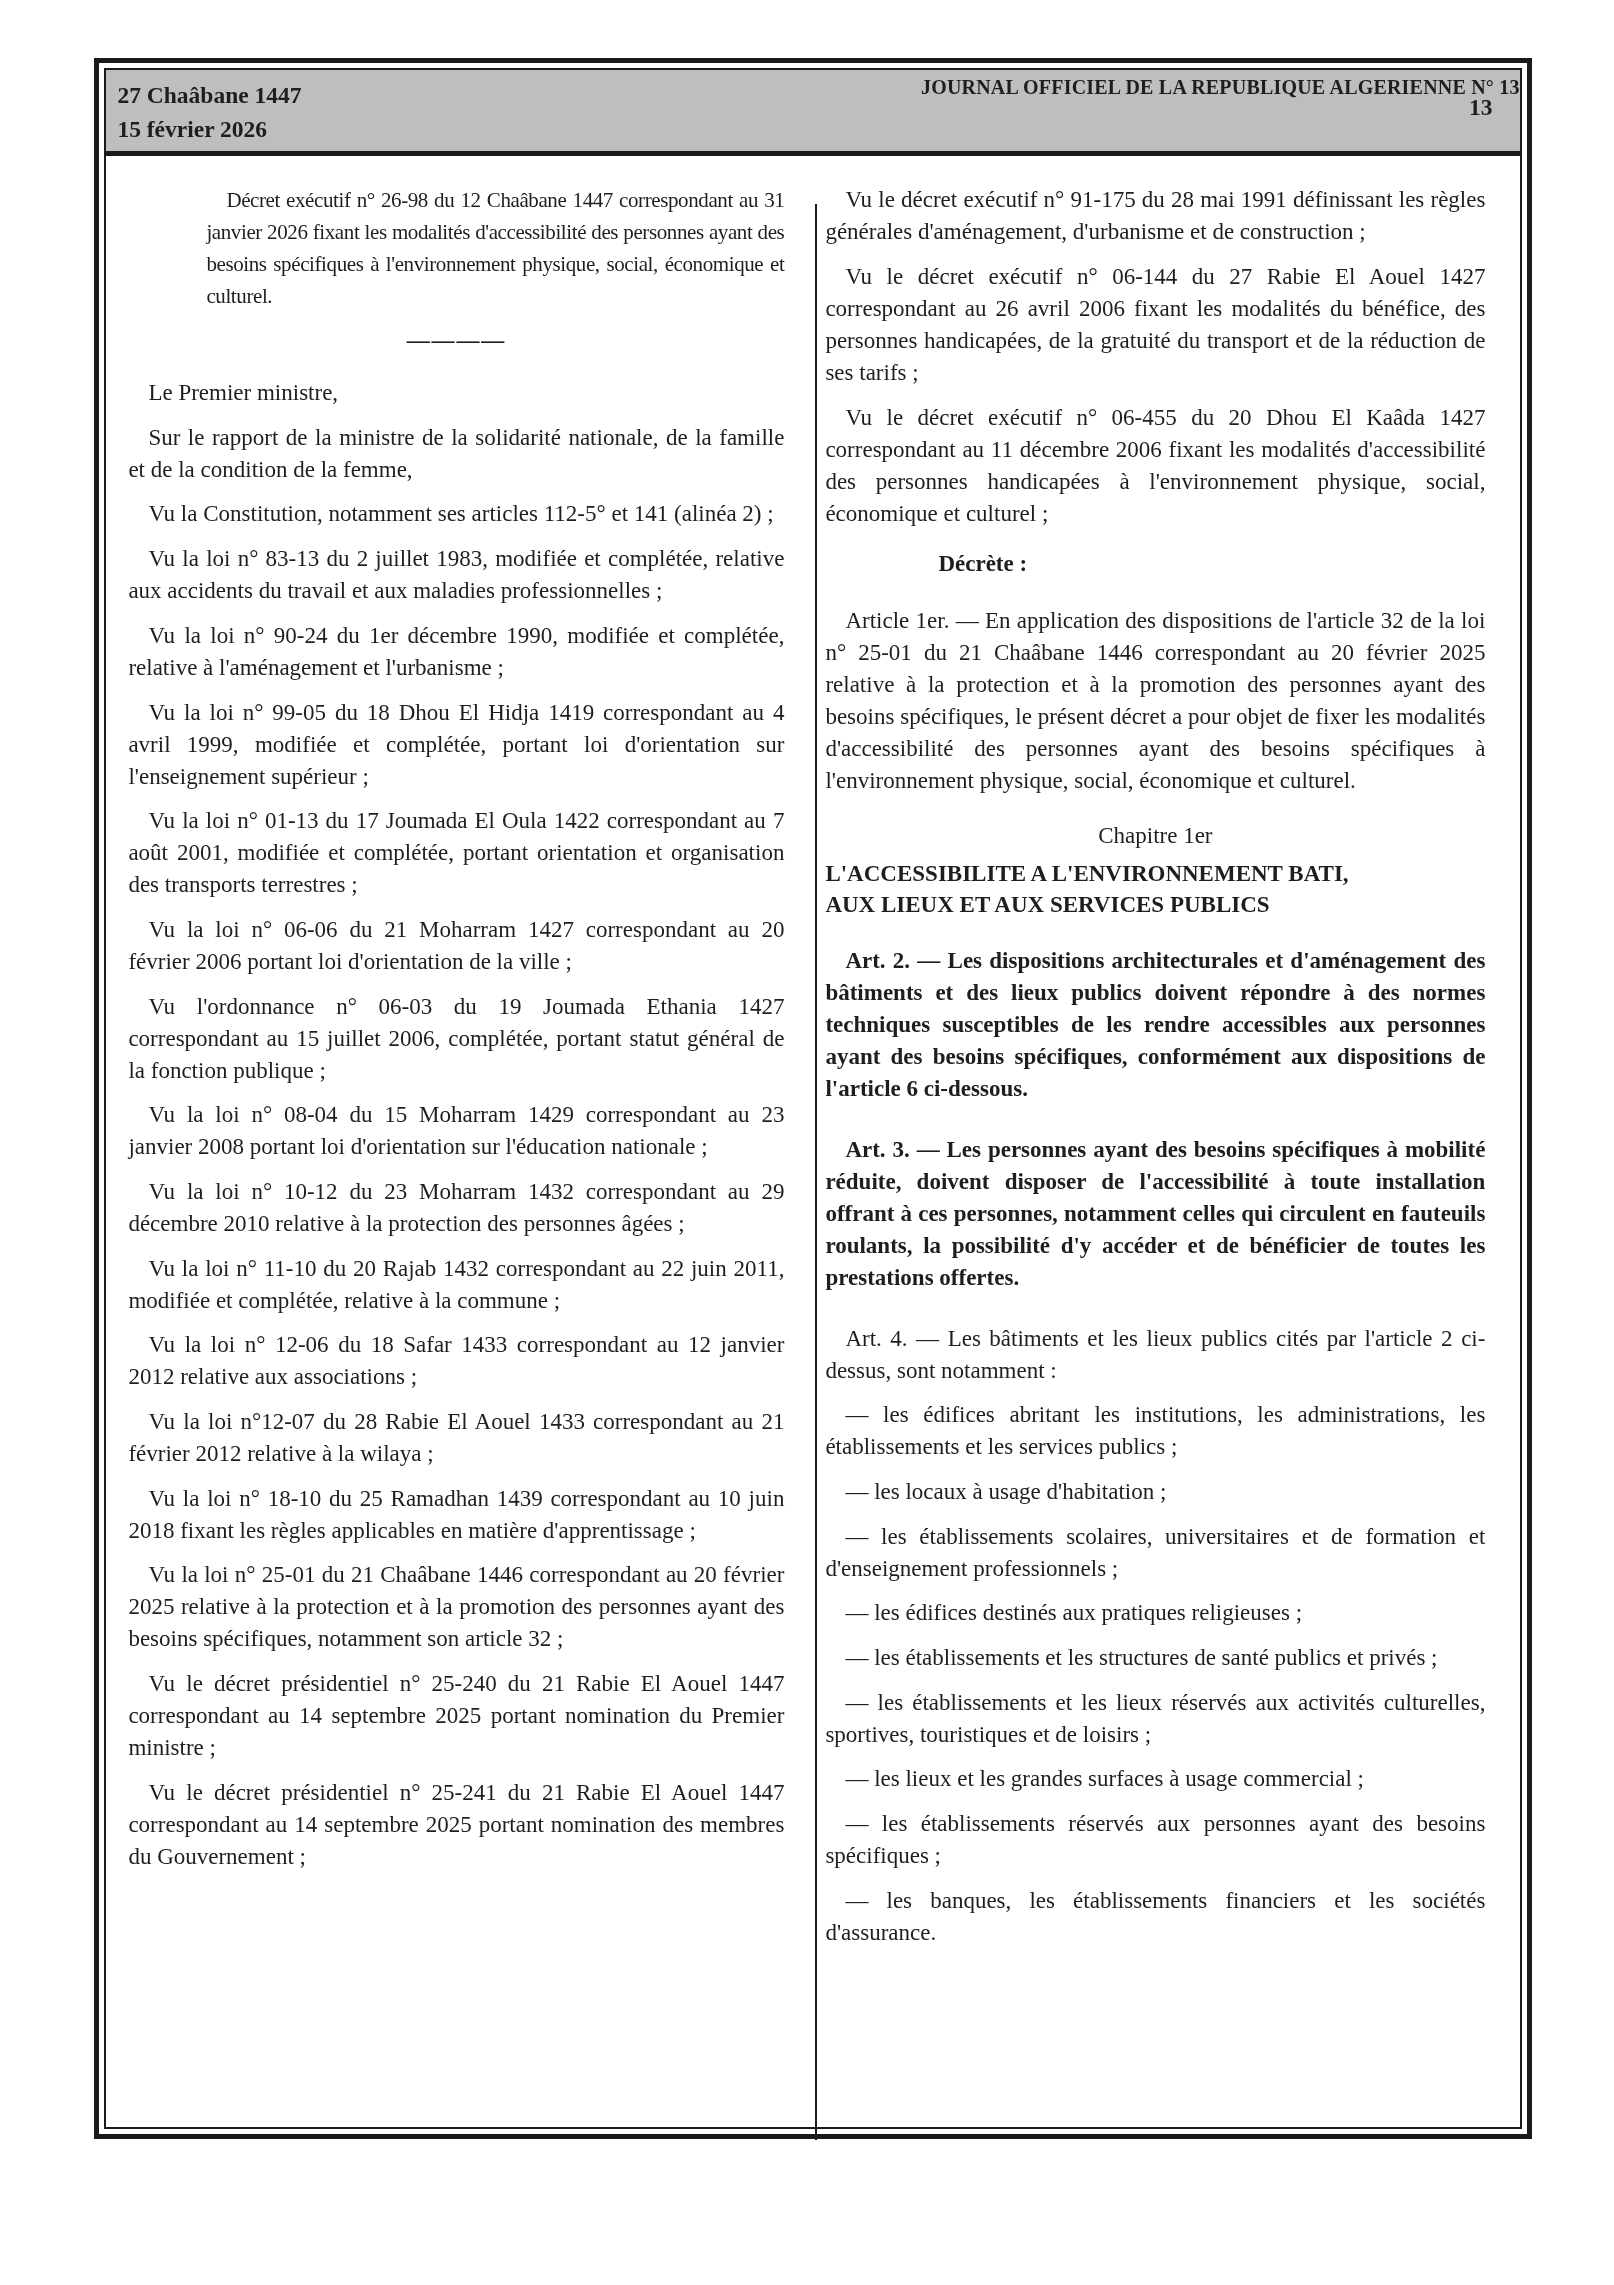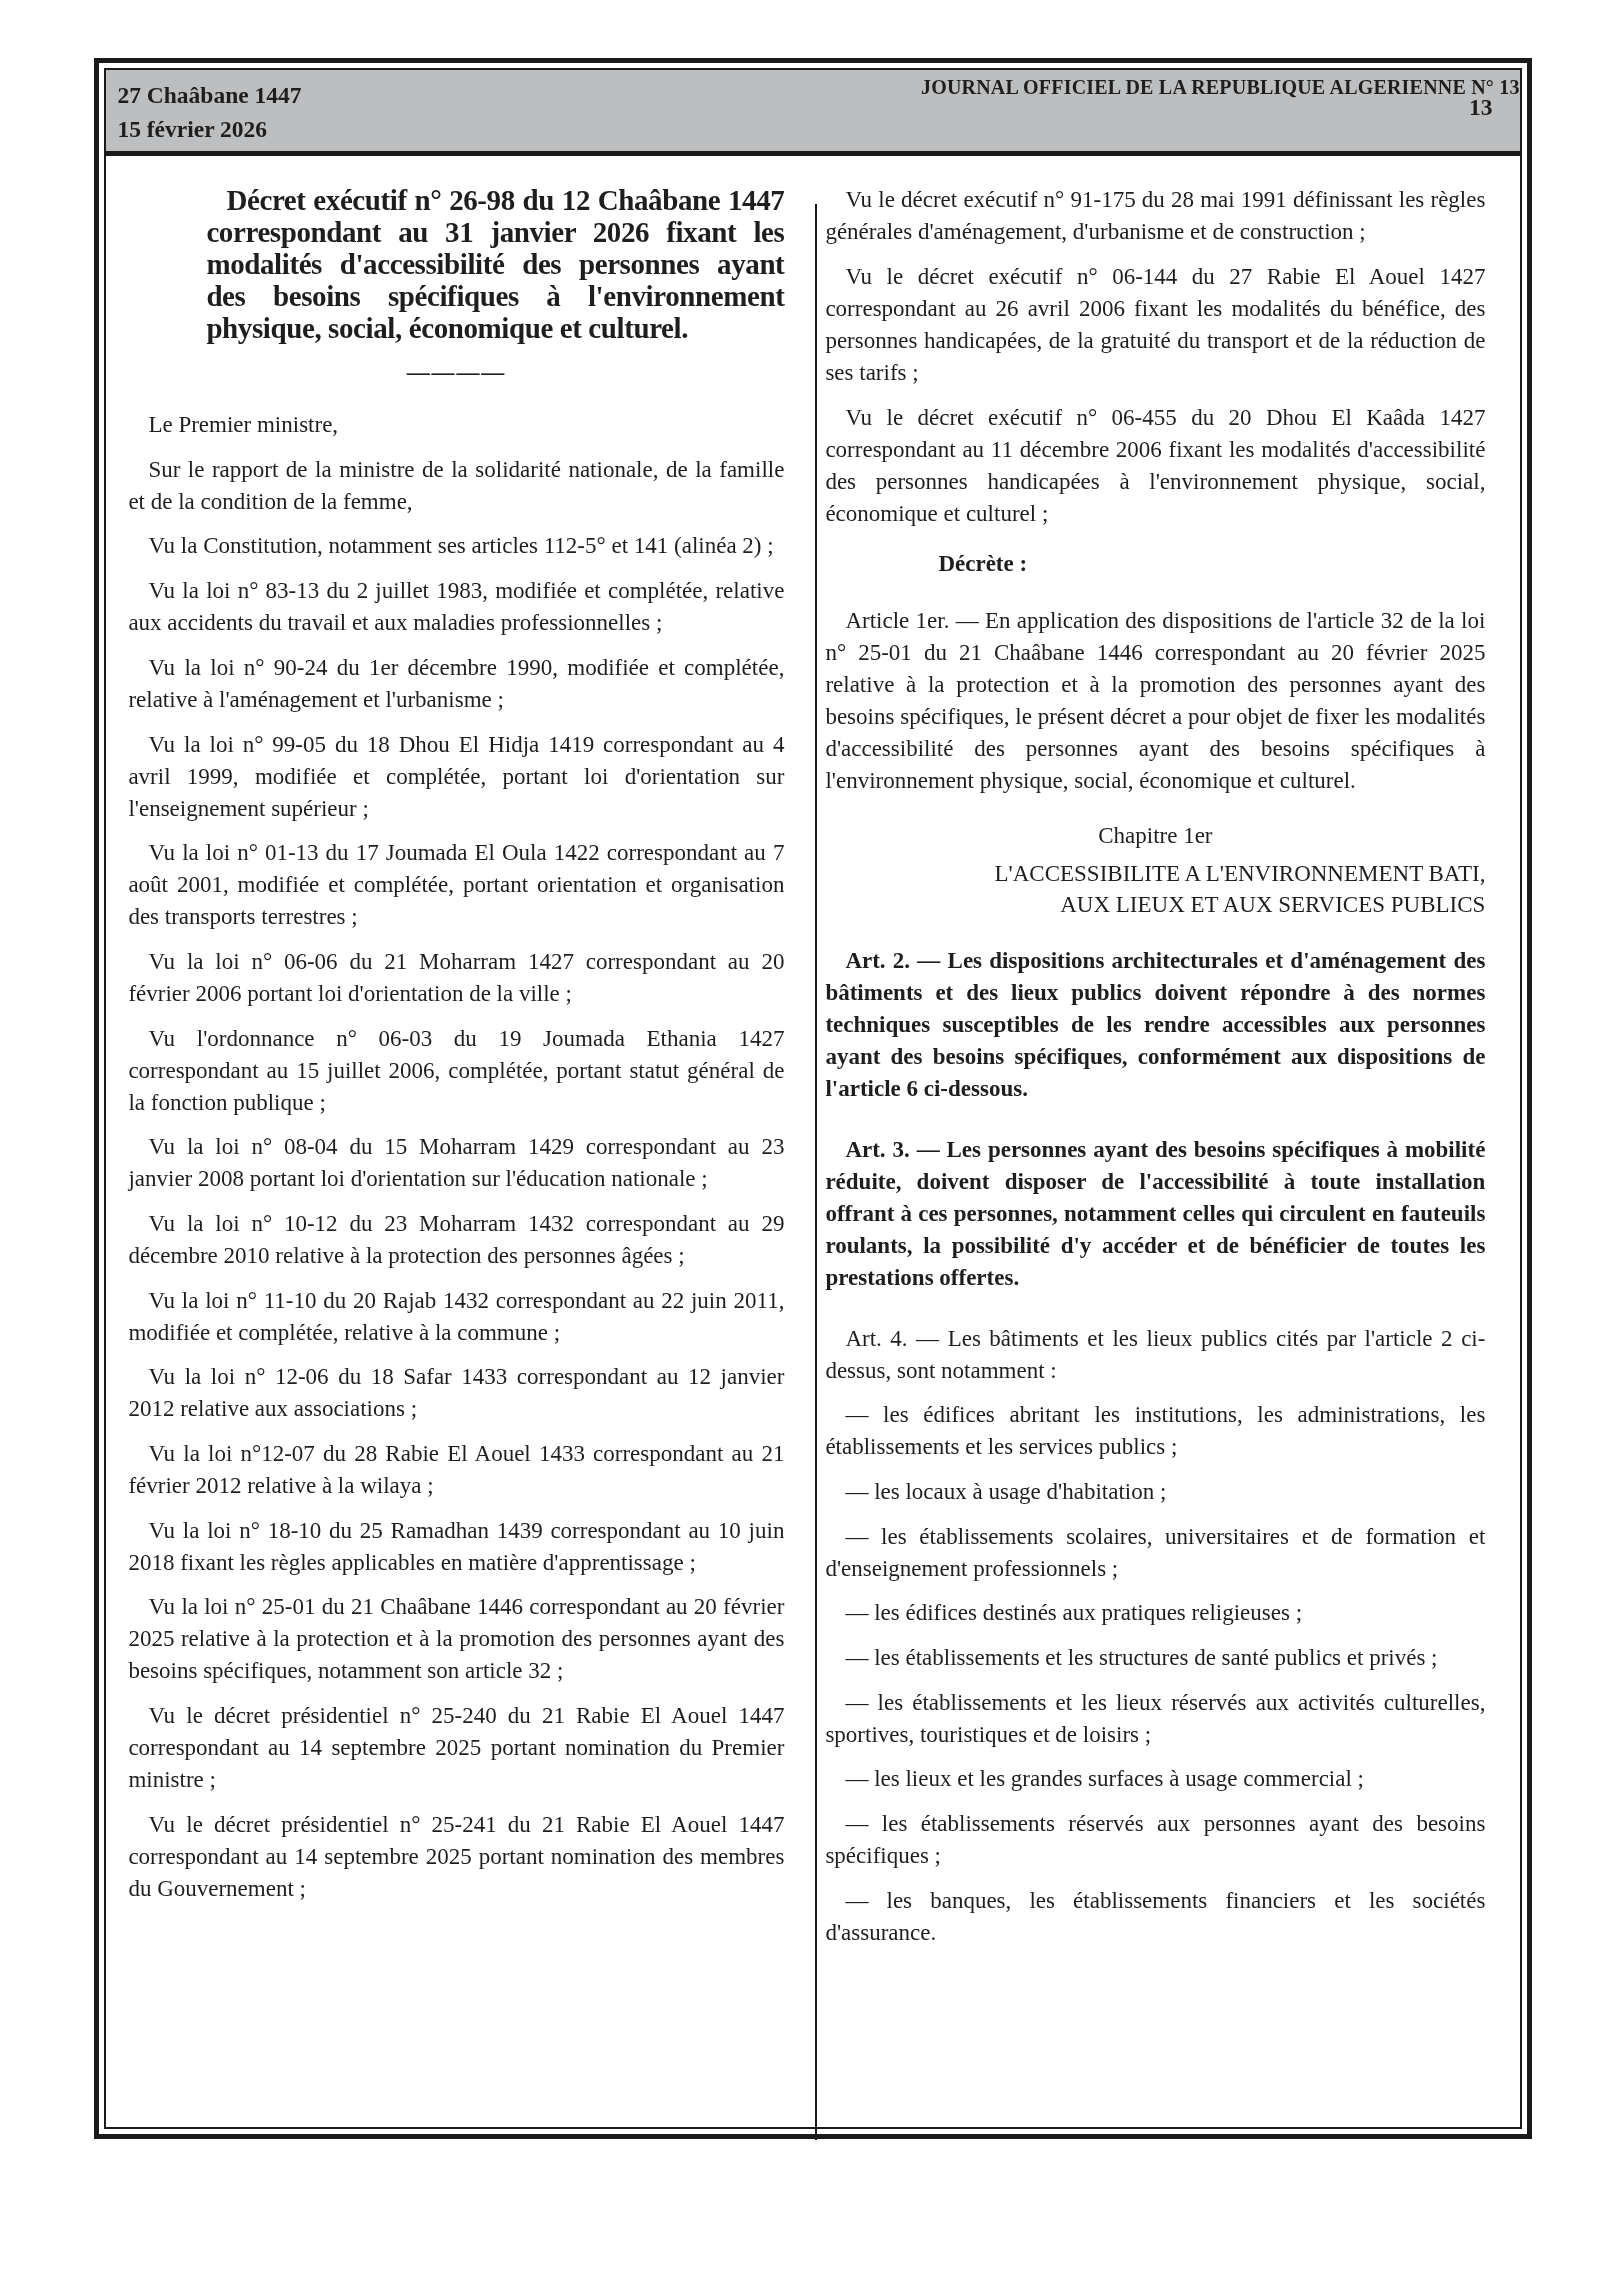--- a/index.html
+++ b/index.html
@@ -13,25 +13,25 @@
   .header .title { position: absolute; left: 0; right: 0; top: 6px; text-align: right; font-weight: bold; font-size: 20px; letter-spacing: 0.2px; }
   .header .page-num { position: absolute; right: 27px; top: 23.5px; font-weight: bold; font-size: 23.5px; }
 
   .body { position: absolute; left: 0; right: 0; top: 87px; bottom: 0; }
   .col { position: absolute; top: 27px; width: 656px; font-size: 23px; line-height: 32px; text-align: justify; }
   .col.left { left: 22px; }
   .col.right { left: 719px; width: 660px; }
   .divider { position: absolute; left: 709px; top: 47px; height: 1936px; width: 1.8px; background: #1a1a1a; }
 
   .col p { margin: 0 0 12.7px 0; text-indent: 20px; }
-  .decree-title { font-weight: bold; font-size: 29px; line-height: 32px; text-align: justify; padding-left: 78px; text-indent: -78px; margin: 0; letter-spacing: -0.4px; }
+  .decree-title { font-weight: normal; font-size: 21px; line-height: 32px; text-align: justify; padding-left: 78px; text-indent: -78px; margin: 0; letter-spacing: -0.4px; }
   .sep { text-align: center; font-weight: bold; margin: 1.8px 0 20px 0; letter-spacing: 1.8px; }
   .decrete { font-weight: bold; margin: 18px 0 25px 113px !important; text-indent: 0 !important; }
   .chapter { text-align: center; text-indent: 0 !important; margin: 23.5px 0 5.4px 0 !important; }
-  .chapter-title { text-align: right; text-indent: 0 !important; font-weight: normal; line-height: 31px; margin: 0 0 25px 0 !important; }
+  .chapter-title { text-align: left; text-indent: 0 !important; font-weight: bold; line-height: 31px; margin: 0 0 25px 0 !important; }
   .gap-lg { margin-bottom: 29px !important; font-weight: bold; }
 </style>
 </head>
 <body>
 
 <div class="frame-outer">
   <div class="frame-inner">
 
     <div class="header">
       <div class="dates">

